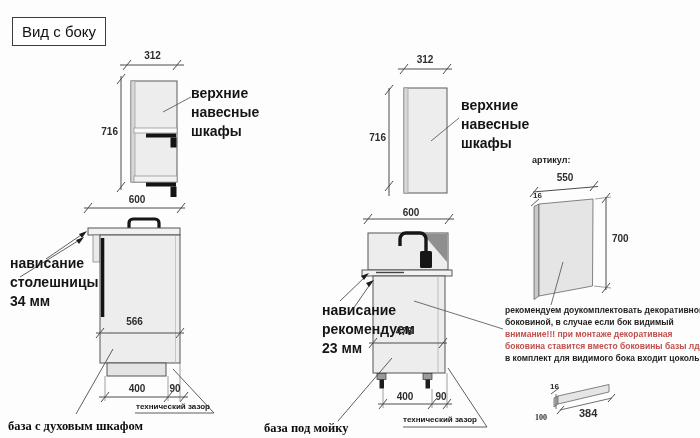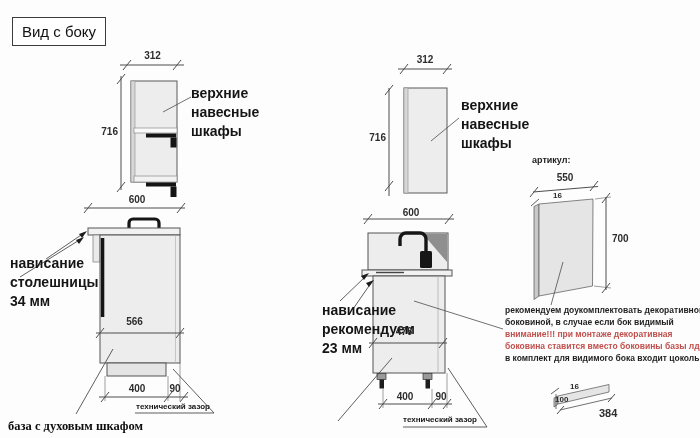--- a/index.html
+++ b/index.html
@@ -8,21 +8,21 @@
     font-family:"Liberation Sans",sans-serif;color:#1c1c1c;
   }
   #linework{position:absolute;left:0;top:0;}
   .txt{position:absolute;white-space:nowrap;}
   .title-box{
     position:absolute;left:12px;top:17px;width:92px;height:27px;
     border:1.3px solid #3c3c3c;background:#fff;display:flex;align-items:center;justify-content:center;
     font-size:15px;font-weight:400;color:#111;
   }
   .dim{font-size:10px;font-weight:700;color:#2d2d2d;text-align:center;}
-  .dim-s{font-size:8px;font-weight:700;color:#2d2d2d;margin-left:20px;}
+  .dim-s{font-size:8px;font-weight:700;color:#2d2d2d;}
   .lbl{font-size:14px;font-weight:700;color:#151515;line-height:1.35;white-space:normal;}
   .caption{font-size:12.5px;font-weight:700;color:#0d0d0d;font-family:Liberation Serif, serif;}
   .note{position:absolute;left:505px;width:212px;font-size:8.5px;font-weight:700;
         color:#1f1f1f;line-height:12px;white-space:normal;}
   .gapl{font-size:8px;font-weight:700;color:#151515;}
 </style>
 </head>
 <body>
 
 <div id="stage">
@@ -176,31 +176,32 @@
   <div class="txt dim" style="left:381px;top:207px;width:60px;">600</div>
   <div class="txt lbl" style="left:322px;top:301px;width:55px;">
     <span style="display:block;">нависание</span>
     <span style="display:block;">рекомендуем</span>
     <span style="display:block;">23 мм</span>
   </div>
   <div class="txt dim" style="left:384px;top:326px;width:40px;">476</div>
   <div class="txt dim" style="left:387px;top:391px;width:36px;">400</div>
   <div class="txt dim" style="left:430px;top:391px;width:22px;">90</div>
   <div class="txt gapl" style="left:403px;top:415px;">технический зазор</div>
+  <div class="txt caption" style="left:264px;top:421px;">база под мойку</div>
 
   <div class="txt" style="left:532px;top:155px;font-size:9px;font-weight:700;">артикул:</div>
   <div class="txt dim" style="left:548px;top:172px;width:34px;">550</div>
   <div class="txt dim-s" style="left:533px;top:191px;">16</div>
   <div class="txt dim" style="left:612px;top:233px;">700</div>
 
   <div class="note" style="top:304px;">
     <span style="display:block;">рекомендуем доукомплектовать декоративной</span>
     <span style="display:block;">боковиной, в случае если бок видимый</span>
     <span style="display: block; color: rgb(192, 80, 77);" class="red">внимание!!! при монтаже декоративная</span>
     <span style="display: block; color: rgb(192, 80, 77);" class="red">боковина ставится вместо боковины базы лдсп</span>
     <span style="display:block;">в комплект для видимого бока входит цоколь:</span>
   </div>
 
   <div class="txt dim-s" style="left:550px;top:382px;">16</div>
-  <div class="txt dim-s" style="left:535px;top:395px;">100</div>
+  <div class="txt dim-s" style="left:535px;top:413px;font-family:Liberation Serif, serif;">100</div>
   <div class="txt dim-s" style="left:579px;top:407px;font-size:11px;">384</div>
 
 </div>
 
 </body></html>

